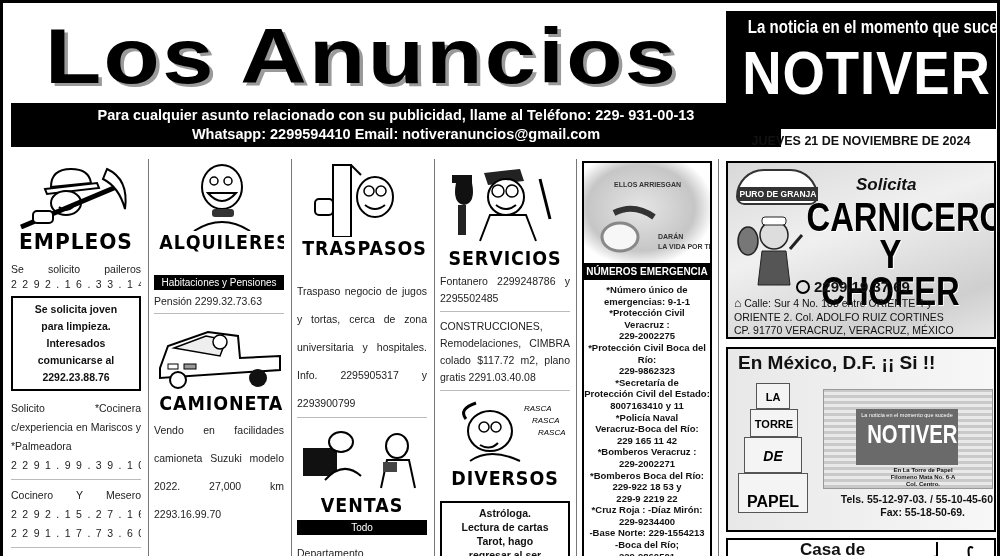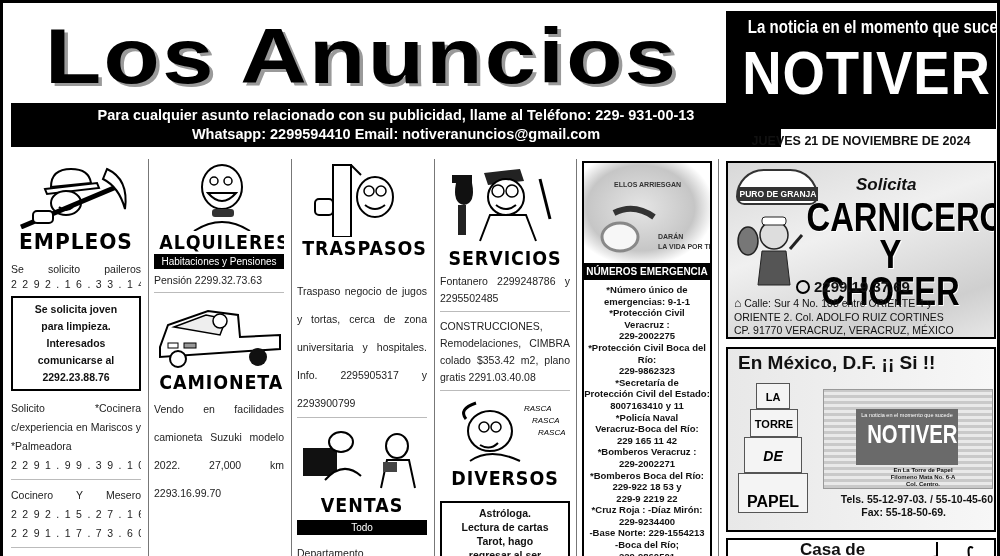--- a/index.html
+++ b/index.html
@@ -116,21 +116,21 @@
       <svg width="130" height="72" viewBox="0 0 130 72">
         <ellipse cx="68" cy="28" rx="20" ry="22" fill="#fff" stroke="#000" stroke-width="2"></ellipse>
         <circle cx="60" cy="22" r="4" fill="#fff" stroke="#000" stroke-width="1.5"></circle>
         <circle cx="74" cy="22" r="4" fill="#fff" stroke="#000" stroke-width="1.5"></circle>
         <path d="M54 34 q14 16 28 0z" fill="#fff" stroke="#000" stroke-width="2"></path>
         <rect x="58" y="50" width="22" height="8" rx="3" fill="#333"></rect>
         <path d="M40 72 q28 -18 56 0" fill="none" stroke="#000" stroke-width="2"></path>
       </svg>
     </div>
     <div class="section-title">ALQUILERES</div>
-    <div class="subbar" style="margin-top:1px">Habitaciones y Pensiones</div>
+    <div class="subbar" style="margin-top:22px">Habitaciones y Pensiones</div>
     <div class="ad-text">Pensión 2299.32.73.63</div>
     <div class="sep"></div>
     <div class="art" style="height:72px">
       <svg width="130" height="72" viewBox="0 0 130 72">
         <path d="M6 48 l8 -22 l40 -14 l30 4 l2 22 l40 -2 l0 14 l-120 8z" fill="#fff" stroke="#000" stroke-width="2"></path>
         <path d="M20 28 l32 -12 l20 4 l-6 16z" fill="#eee" stroke="#000" stroke-width="1.5"></path>
         <circle cx="66" cy="22" r="7" fill="#fff" stroke="#000" stroke-width="1.5"></circle>
         <circle cx="24" cy="60" r="8" fill="#fff" stroke="#000" stroke-width="2"></circle>
         <circle cx="104" cy="58" r="9" fill="#111"></circle>
         <rect x="14" y="44" width="10" height="5" fill="#fff" stroke="#000"></rect>
@@ -182,21 +182,21 @@
         <circle cx="58" cy="32" r="6" fill="#fff" stroke="#000" stroke-width="1.5"></circle>
         <circle cx="72" cy="32" r="6" fill="#fff" stroke="#000" stroke-width="1.5"></circle>
         <path d="M56 46 q10 8 20 0" fill="#fff" stroke="#000" stroke-width="2"></path>
         <path d="M40 82 l10 -26 l36 0 l10 26" fill="#fff" stroke="#000" stroke-width="2"></path>
         <line x1="100" y1="20" x2="110" y2="60" stroke="#000" stroke-width="3"></line>
       </svg>
     </div>
     <div class="section-title">SERVICIOS</div>
     <div class="ad-text" style="line-height:17px; margin-top:4px">Fontanero 2299248786 y 2295502485</div>
     <div class="sep"></div>
-    <div class="ad-text" style="line-height:17px">CONSTRUCCIONES, Remodelaciones, CIMBRA colado $353.42 m2, plano gratis 2291.03.40.08</div>
+    <div class="ad-text" style="line-height:17px">CONSTRUCCIONES, Remodelaciones, CIMBRA colado $117.72 m2, plano gratis 2291.03.40.08</div>
     <div class="sep"></div>
     <div class="art" style="height:70px">
       <svg width="130" height="70" viewBox="0 0 130 70">
         <ellipse cx="50" cy="34" rx="22" ry="20" fill="#fff" stroke="#000" stroke-width="2"></ellipse>
         <circle cx="44" cy="30" r="5" fill="#fff" stroke="#000" stroke-width="1.5"></circle>
         <circle cx="56" cy="30" r="5" fill="#fff" stroke="#000" stroke-width="1.5"></circle>
         <path d="M26 22 q-8 -10 10 -16" fill="none" stroke="#000" stroke-width="3"></path>
         <path d="M40 48 q10 6 18 -2" fill="none" stroke="#000" stroke-width="2"></path>
         <path d="M30 64 q20 -14 50 0" fill="none" stroke="#000" stroke-width="2"></path>
         <text x="84" y="14" font-size="8" font-family="Liberation Sans, sans-serif" font-style="italic">RASCA</text>
@@ -289,21 +289,21 @@
       <div class="small">La noticia en el momento que sucede</div>
       <span class="big">NOTIVER</span>
     </div>
     <div class="torre-addr">
       <div>En La Torre de Papel</div>
       <div>Filomeno Mata No. 6-A</div>
       <div>Col. Centro.</div>
     </div>
     <div class="torre-tels">
       <div>Tels. 55-12-97-03. / 55-10-45-60</div>
-      <div style="padding-right:47px">Fax: 55-18-50-69.</div>
+      <div style="padding-right:28px">Fax: 55-18-50-69.</div>
     </div>
   </div>
 
   <div class="ad-casa">
     <div class="casa-text">Casa de</div>
     <svg style="position:absolute; left:195px; top:0" width="60" height="30" viewBox="0 0 60 30">
       <path d="M14 2 l0 26 M4 20 q10 -8 22 4" stroke="#000" stroke-width="2" fill="none"></path>
       <path d="M50 8 q-6 -4 -4 8" stroke="#000" stroke-width="2" fill="none"></path>
     </svg>
   </div>

